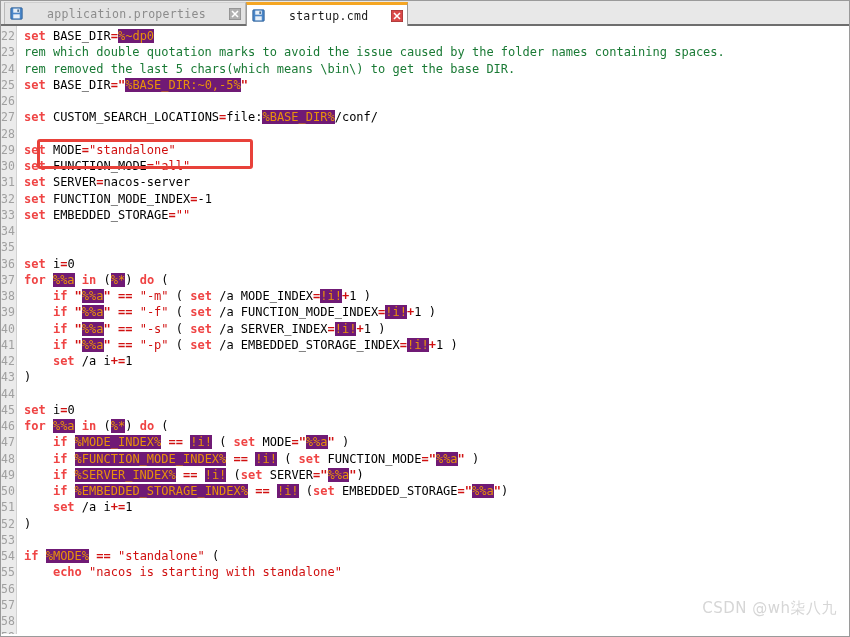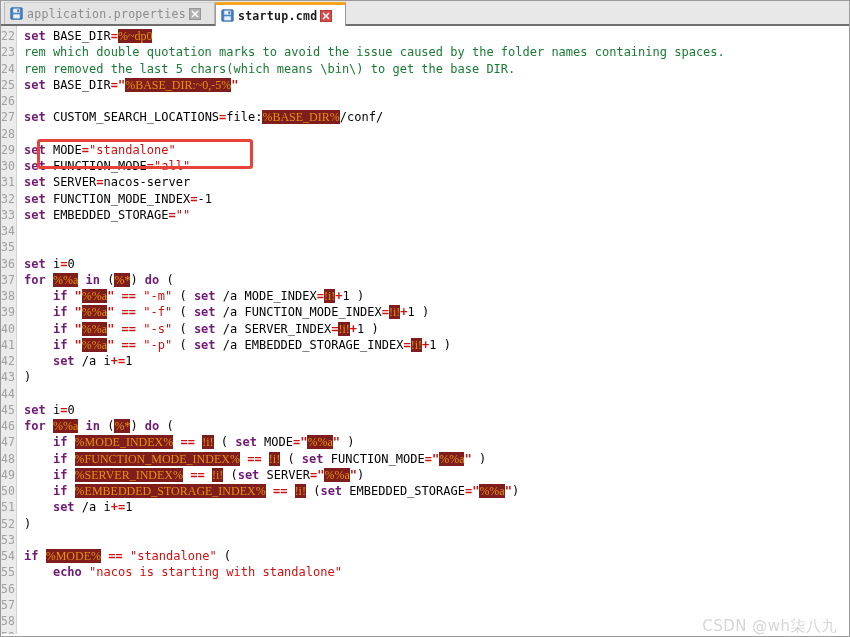--- a/index.html
+++ b/index.html
@@ -29,44 +29,44 @@
     display: flex;
     align-items: flex-end;
     padding-left: 3px;
     box-sizing: border-box;
   }
   .tab {
     position: relative;
     display: flex;
     align-items: center;
     height: 22px;
-    padding: 0 13px 0 5px;
+    padding: 0 4px 0 5px;
     box-sizing: border-box;
     font-family: "DejaVu Sans Mono", monospace;
     font-size: 11.5px;
     white-space: nowrap;
     cursor: default;
+    gap: 20px;
   }
   .tab.inactive {
     background: #e3e3e3;
     color: #8c8c8c;
     border-left: 1px solid #b9b9b9;
     border-right: 1px solid #b9b9b9;
     border-top: 1px solid #cfcfcf;
   }
   .tab.active {
     background: #ffffff;
     color: #1a1a1a;
     border-left: 1px solid #9a9a9a;
     border-right: 1px solid #9a9a9a;
     border-top: 3px solid #f5a623;
     height: 24px;
     margin-bottom: -2px;
     z-index: 3;
-    font-weight: bold;
   }
   .tab-label {
     margin: 0 3px 0 4px;
     letter-spacing: 0.3px;
   }
 
   
   .floppy {
     width: 13px;
     height: 13px;
@@ -122,24 +122,24 @@
     height: 16.25px;
     line-height: 16.25px;
     font-family: "DejaVu Sans Mono", monospace;
     font-size: 12px;
     white-space: pre;
     color: #000000;
     letter-spacing: 0px;
   }
 
   
-  .t-kw   { color: #701a75; font-weight: bold; }
+  .t-kw   { color: #ef4444; font-weight: bold; }
   .t-cmt  { color: #1a7a35; }
   .t-str  { color: #d01010; }
-  .t-var  { color: #e8920a; background: #7f1d1d; font-family: Liberation Serif, serif; }
+  .t-var  { color: #e8920a; background: #701a75; }
   .t-op   { color: #d01010; font-weight: bold; }
   .t-pl   { color: #000000; }
 
   
   .annot-box {
     position: absolute;
     left: 36px;
     top: 138px;
     width: 216px;
     height: 30px;
@@ -147,21 +147,21 @@
     border-radius: 3px;
     box-sizing: border-box;
     pointer-events: none;
     z-index: 5;
   }
 
   
   .watermark {
     position: absolute;
     right: 12px;
-    bottom: 0;
+    bottom: 18px;
     font-family: "DejaVu Sans", sans-serif;
     font-size: 15px;
     color: #d6d6d6;
     letter-spacing: 0.5px;
     white-space: nowrap;
     pointer-events: none;
     z-index: 6;
   }
 </style>
 </head>

